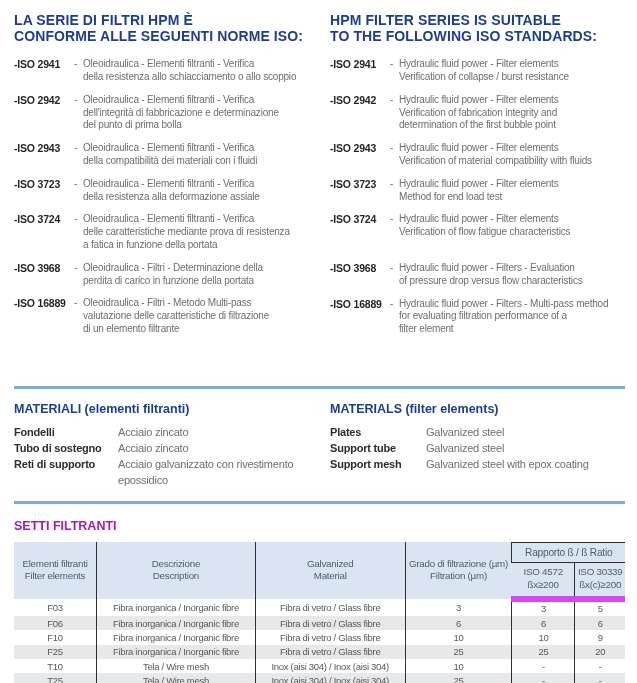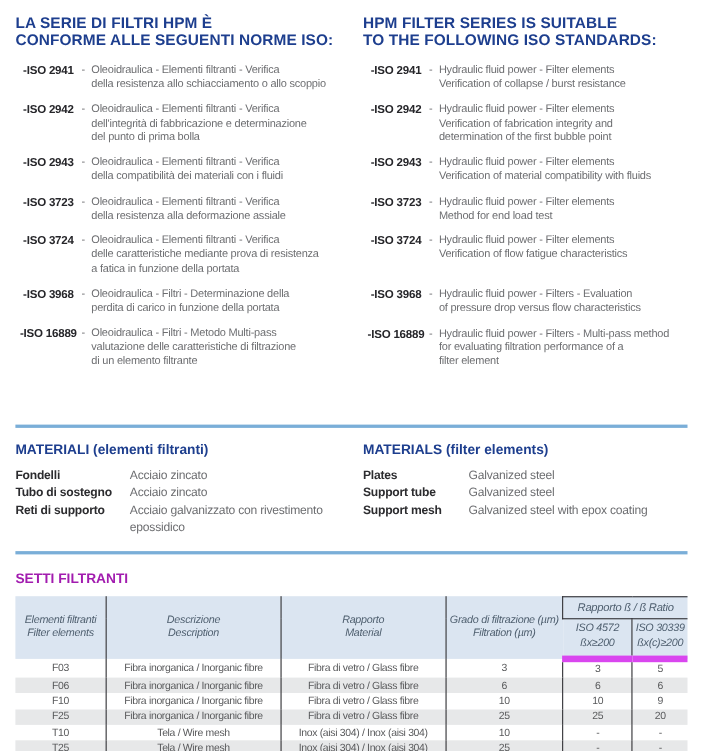--- a/index.html
+++ b/index.html
@@ -13,21 +13,21 @@
   }
   .two-col{display:flex;}
   .col-left{width:316px;flex:none;}
   .col-right{flex:1;min-width:0;}
   h1.page-title{
     font-size:14px;line-height:1.15;font-weight:bold;
     color:#1d3e8e;margin:2px 0 14px 0;white-space:pre-line;letter-spacing:.1px;
   }
   .iso-item{display:flex;margin-bottom:10px;font-size:10px;line-height:1.28;letter-spacing:-0.2px;}
   .iso-item.gap-lg{margin-bottom:23px;}
-  .iso-code{flex:none;width:60px;font-weight:bold;color:#26262a;font-size:10.5px;white-space:nowrap;text-align:center;}
+  .iso-code{flex:none;width:60px;font-weight:bold;color:#26262a;font-size:10.5px;white-space:nowrap;}
   .iso-sep{flex:none;width:9px;color:#6d6e71;}
   .iso-desc{color:#6d6e71;white-space:pre;}
   
   .band{margin-top:40px;}
   .rule{height:3px;background:#7aaed8;}
   .band-inner{padding:10px 0 12px 0;}
   .mat-title{color:#1d3e8e;font-size:12.5px;font-weight:bold;margin:3px 0 9px 0;}
   .mat-row{display:flex;font-size:11px;line-height:1.45;letter-spacing:-0.2px;}
   .mat-label{flex:none;width:104px;font-weight:bold;color:#2c2c2f;}
   .mat-label.en{width:96px;}
@@ -41,21 +41,21 @@
   table.filters col.c1{width:13.5%;}
   table.filters col.c2{width:26%;}
   table.filters col.c3{width:24.5%;}
   table.filters col.c4{width:17.5%;}
   table.filters col.c5{width:10.3%;}
   table.filters col.c6{width:8.2%;}
   table.filters th{
     background:#dbe5f1;color:#506070;font-weight:normal;
     font-size:9.8px;line-height:1.3;letter-spacing:-0.25px;
     white-space:pre-line;text-align:center;vertical-align:middle;
-    padding:2px 1px;border-left:1px solid #2f2f33;font-style:italic;
+    padding:2px 1px;border-left:1px solid #2f2f33;
   }
   table.filters th:first-child{border-left:none;}
   table.filters th.group-top{
     height:15px;border-top:1px solid #2f2f33;border-bottom:1px solid #2f2f33;
     font-size:10.2px;
   }
   table.filters th.sub{height:29px;border-bottom:6px solid #d946ef;}
   table.filters th.main{height:51px;}
   table.filters td{
     color:#58595b;font-size:9.5px;letter-spacing:-0.3px;text-align:center;
@@ -219,21 +219,21 @@
         <col class="c4">
         <col class="c5">
         <col class="c6">
     </colgroup>
     <thead>
       <tr>
         <th class="main" rowspan="2">Elementi filtranti
 Filter elements</th>
         <th class="main" rowspan="2">Descrizione
 Description</th>
-        <th class="main" rowspan="2">Rapporto
+        <th class="main" rowspan="2">Galvanized
 Material</th>
         <th class="main" rowspan="2">Grado di filtrazione (µm)
 Filtration (µm)</th>
         <th class="group-top" colspan="2">Rapporto ß / ß Ratio</th>
       </tr>
       <tr>
         <th class="sub">ISO 4572
 ßx≥200</th>
         <th class="sub">ISO 30339
 ßx(c)≥200</th>

